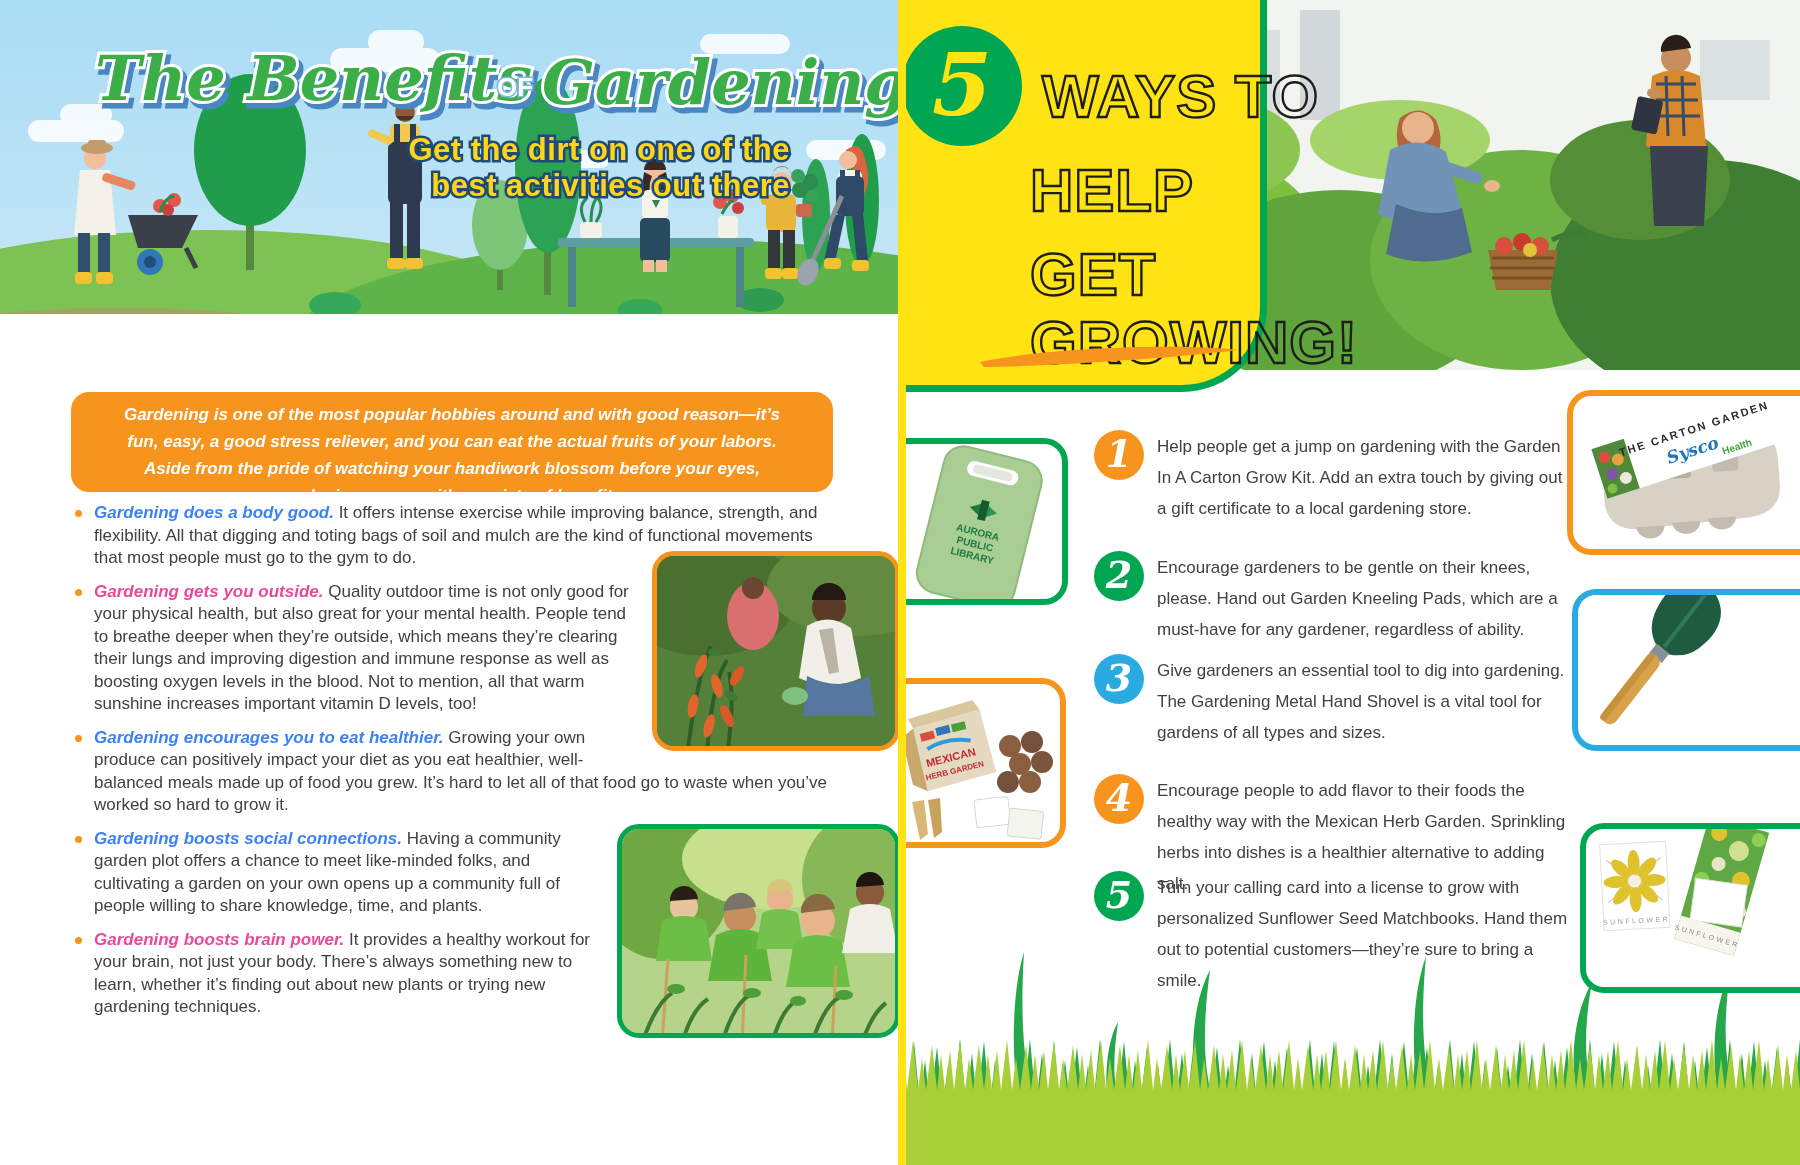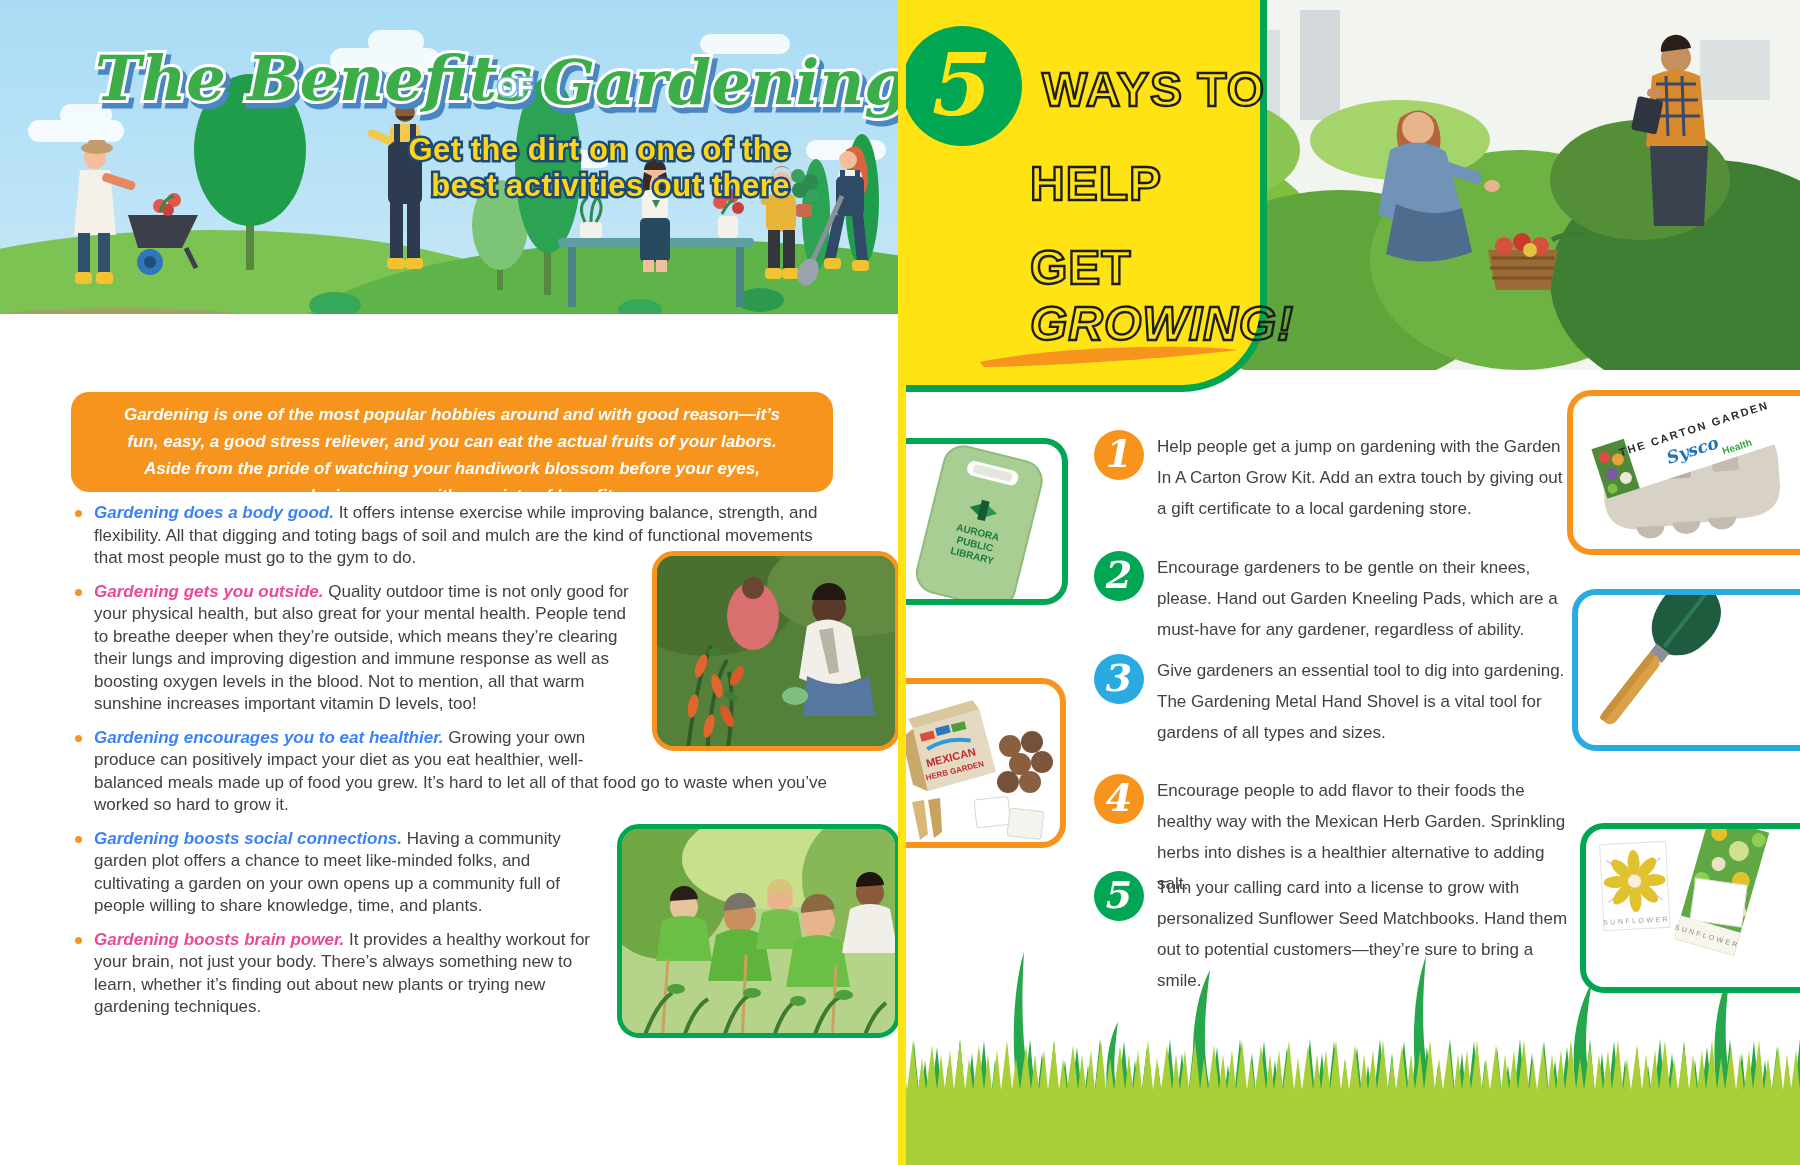--- a/index.html
+++ b/index.html
@@ -34,27 +34,27 @@
   
   .right-page { position:absolute; left:898px; top:0; width:902px; height:1165px; background:#fff; }
   .spine { position:absolute; left:0; top:0; width:8px; height:1165px; background:#FFE312; z-index:6; }
   .hero-photo { position:absolute; left:202px; top:0; width:700px; height:370px; z-index:1; overflow:hidden; }
   .yellow-box { position:absolute; left:4px; top:0; width:365px; height:392px; background:#FFE312;
     border-right:7px solid #00A651; border-bottom:7px solid #00A651; border-bottom-right-radius:85px; z-index:2; }
   .badge { position:absolute; left:4px; top:26px; width:120px; height:120px; border-radius:50%;
     background:#00A651; text-align:center; z-index:3; }
   .badge span { font-family:"DejaVu Serif", serif; font-style:italic; font-weight:bold;
     font-size:86px; line-height:118px; color:#FFE312; }
-  .head-line { position:absolute; z-index:3; font-weight:bold; font-size:48px; letter-spacing:1px;
+  .head-line { position:absolute; z-index:3; font-weight:bold; font-size:60px; letter-spacing:1px;
     color:#1d1d1b; -webkit-text-fill-color:transparent; -webkit-text-stroke:2.4px #1d1d1b; }
   .hl1 { left:144px; top:62px; }
   .hl2 { left:132px; top:124px;margin-top:32px; }
   .hl3 { left:132px; top:180px; }
   .hl4 { left:132px; top:240px; }
-  .hl5 { left:132px; top:296px;font-style:italic; }
+  .hl5 { left:132px; top:308px; }
   .swoosh { position:absolute; left:76px; top:342px; z-index:3; }
 
   .r-item { position:absolute; left:196px; width:480px; display:flex; align-items:flex-start; z-index:4; }
   .ri-1 { top:430px; } .ri-2 { top:551px; } .ri-3 { top:654px; } .ri-4 { top:774px; } .ri-5 { top:871px; }
   .num-circle { flex:0 0 50px; width:50px; height:50px; border-radius:50%; text-align:center;
     font-family:"DejaVu Serif", serif; font-style:italic; font-weight:bold; font-size:38px;
     line-height:48px; color:#fff; }
   .c-orange { background:#F7941E; } .c-green { background:#00A651; } .c-blue { background:#29ABE2; }
   .r-item p { margin-left:13px; width:412px; font-size:17px; line-height:31px; color:#414042; padding-top:1px; }
 

